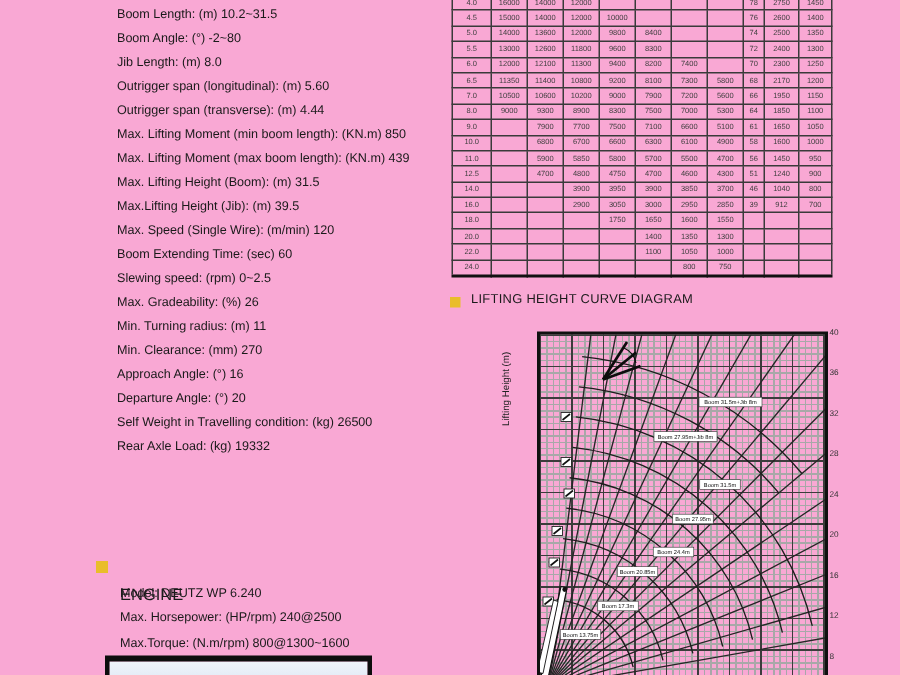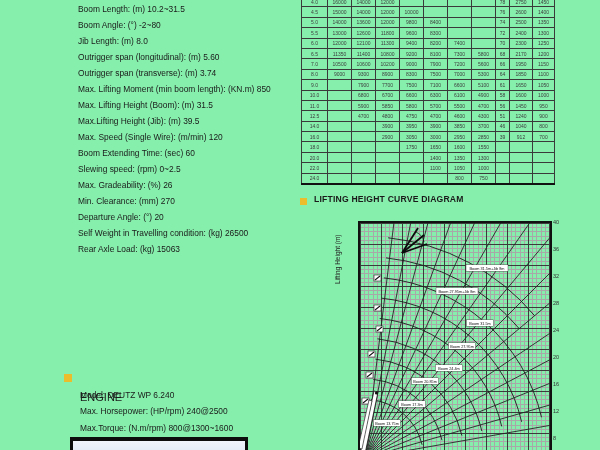--- a/index.html
+++ b/index.html
@@ -1,32 +1,32 @@
 <!DOCTYPE html>
 <html><head>
 <meta charset="utf-8">
 <style>
   html,body{margin:0;padding:0;background:#fff;}
-  .page{position:relative;width:600px;height:450px;background:#86efac;overflow:hidden;
+  .page{position:relative;width:600px;height:450px;background:#f9a8d4;overflow:hidden;
         font-family:"Liberation Sans",sans-serif;color:#1a1a1a;}
   
   .spec-list{position:absolute;left:78px;top:1px;width:225px;font-size:8.4px;line-height:16px;}
   .spec-item{height:16px;white-space:nowrap;}
   
   .bullet{position:absolute;width:8px;height:8px;background:#e9bd2b;}
   .engine-title{position:absolute;left:80px;top:391px;font-size:11px;font-weight:normal;}
   .engine-list{position:absolute;left:80px;top:387px;font-size:8.4px;line-height:16.4px;}
   .engine-list div{white-space:nowrap;}
   
   table.load{position:absolute;left:301px;top:-4px;border-collapse:collapse;table-layout:fixed;
              width:253px;border:1px solid #222;border-bottom:2px solid #111;}
   table.load td{border:1px solid #3a3a3a;font-size:5px;color:#3d3d3d;height:9.4px;
                 text-align:center;padding:0;overflow:hidden;white-space:nowrap;}
   
-  .chart-heading{position:absolute;left:314px;top:194px;font-size:8.6px;font-weight:bold;letter-spacing:.2px;}
+  .chart-heading{position:absolute;left:314px;top:194px;font-size:8.6px;font-weight:normal;letter-spacing:.2px;}
   
   .chart{position:absolute;left:358px;top:221px;width:190px;height:229px;border:2px solid #101010;
     background-image:
       repeating-linear-gradient(to right,#3c3c3c 0 1px,transparent 1px 21px),
       repeating-linear-gradient(to bottom,#3c3c3c 0 1px,transparent 1px 21px),
       repeating-linear-gradient(to right,#a8a8a8 0 1px,transparent 1px 4.2px),
       repeating-linear-gradient(to bottom,#a8a8a8 0 1px,transparent 1px 4.2px);
     overflow:hidden;}
   .chart svg{position:absolute;left:0;top:0;}
   .ylabel{position:absolute;left:334px;top:284px;font-size:6.5px;color:#222;
@@ -41,32 +41,35 @@
 </head>
 <body>
 
 <div class="page">
 
   <div class="spec-list">
       <div class="spec-item">Boom Length: (m) 10.2~31.5</div>
       <div class="spec-item">Boom Angle: (°) -2~80</div>
       <div class="spec-item">Jib Length: (m) 8.0</div>
       <div class="spec-item">Outrigger span (longitudinal): (m) 5.60</div>
-      <div class="spec-item">Outrigger span (transverse): (m) 3.74</div>
+      <div class="spec-item">Outrigger span (transverse): (m) 4.44</div>
       <div class="spec-item">Max. Lifting Moment (min boom length): (KN.m) 850</div>
+      <div class="spec-item">Max. Lifting Moment (max boom length): (KN.m) 439</div>
       <div class="spec-item">Max. Lifting Height (Boom): (m) 31.5</div>
       <div class="spec-item">Max.Lifting Height (Jib): (m) 39.5</div>
       <div class="spec-item">Max. Speed (Single Wire): (m/min) 120</div>
       <div class="spec-item">Boom Extending Time: (sec) 60</div>
       <div class="spec-item">Slewing speed: (rpm) 0~2.5</div>
       <div class="spec-item">Max. Gradeability: (%) 26</div>
+      <div class="spec-item">Min. Turning radius: (m) 11</div>
       <div class="spec-item">Min. Clearance: (mm) 270</div>
+      <div class="spec-item">Approach Angle: (°) 16</div>
       <div class="spec-item">Departure Angle: (°) 20</div>
       <div class="spec-item">Self Weight in Travelling condition: (kg) 26500</div>
-      <div class="spec-item">Rear Axle Load: (kg) 15063</div>
+      <div class="spec-item">Rear Axle Load: (kg) 19332</div>
     </div>
 
   <div class="bullet" style="left:64px;top:374px;"></div>
   <div class="engine-title">ENGINE</div>
   <div class="engine-list">
       <div>Model: DEUTZ WP 6.240</div>
       <div>Max. Horsepower: (HP/rpm) 240@2500</div>
       <div>Max.Torque: (N.m/rpm) 800@1300~1600</div>
     </div>
 

